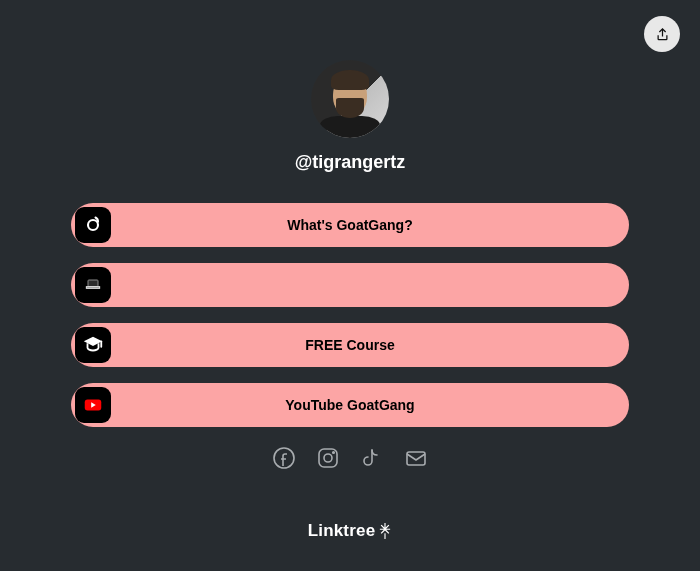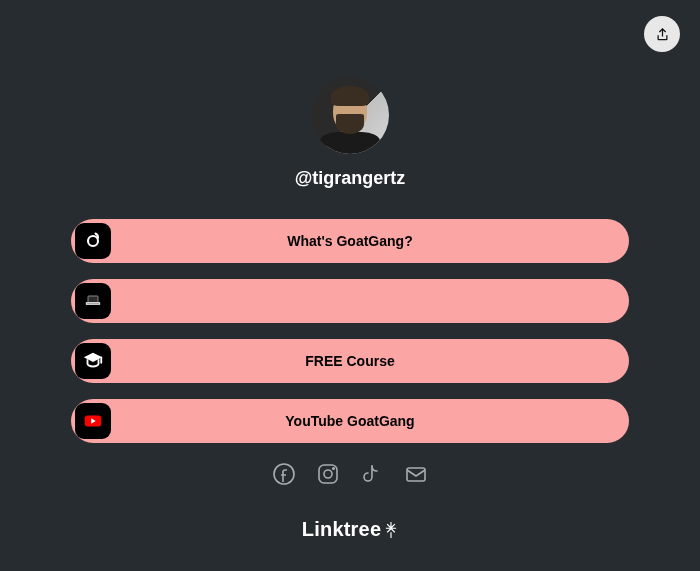--- a/index.html
+++ b/index.html
@@ -21,21 +21,21 @@
       background: #e8e8e8;
       display: flex;
       align-items: center;
       justify-content: center;
       cursor: pointer;
     }
     .profile-section {
       display: flex;
       flex-direction: column;
       align-items: center;
-      padding-top: 76px;
+      padding-top: 60px;
     }
     .avatar {
       width: 78px;
       height: 78px;
       border-radius: 50%;
       background: linear-gradient(135deg, #2a2a2a 0%, #2a2a2a 55%, #c0c0c0 55%, #d8d8d8 100%);
       position: relative;
       overflow: hidden;
     }
     .avatar-face {
@@ -131,21 +131,21 @@
       bottom: 30px;
       left: 0;
       right: 0;
       display: flex;
       justify-content: center;
       align-items: center;
       gap: 3px;
     }
     .footer-text {
       color: #ffffff;
-      font-size: 20px;
+      font-size: 17px;
       font-weight: 600;
       letter-spacing: 0.2px;
     }
   </style>
 </head>
 <body>
 
 <div class="share-btn">
   <svg width="15" height="15" viewBox="0 0 24 24" fill="none" stroke="#111" stroke-width="2">
     <path d="M12 3v12M7 8l5-5 5 5"></path>

